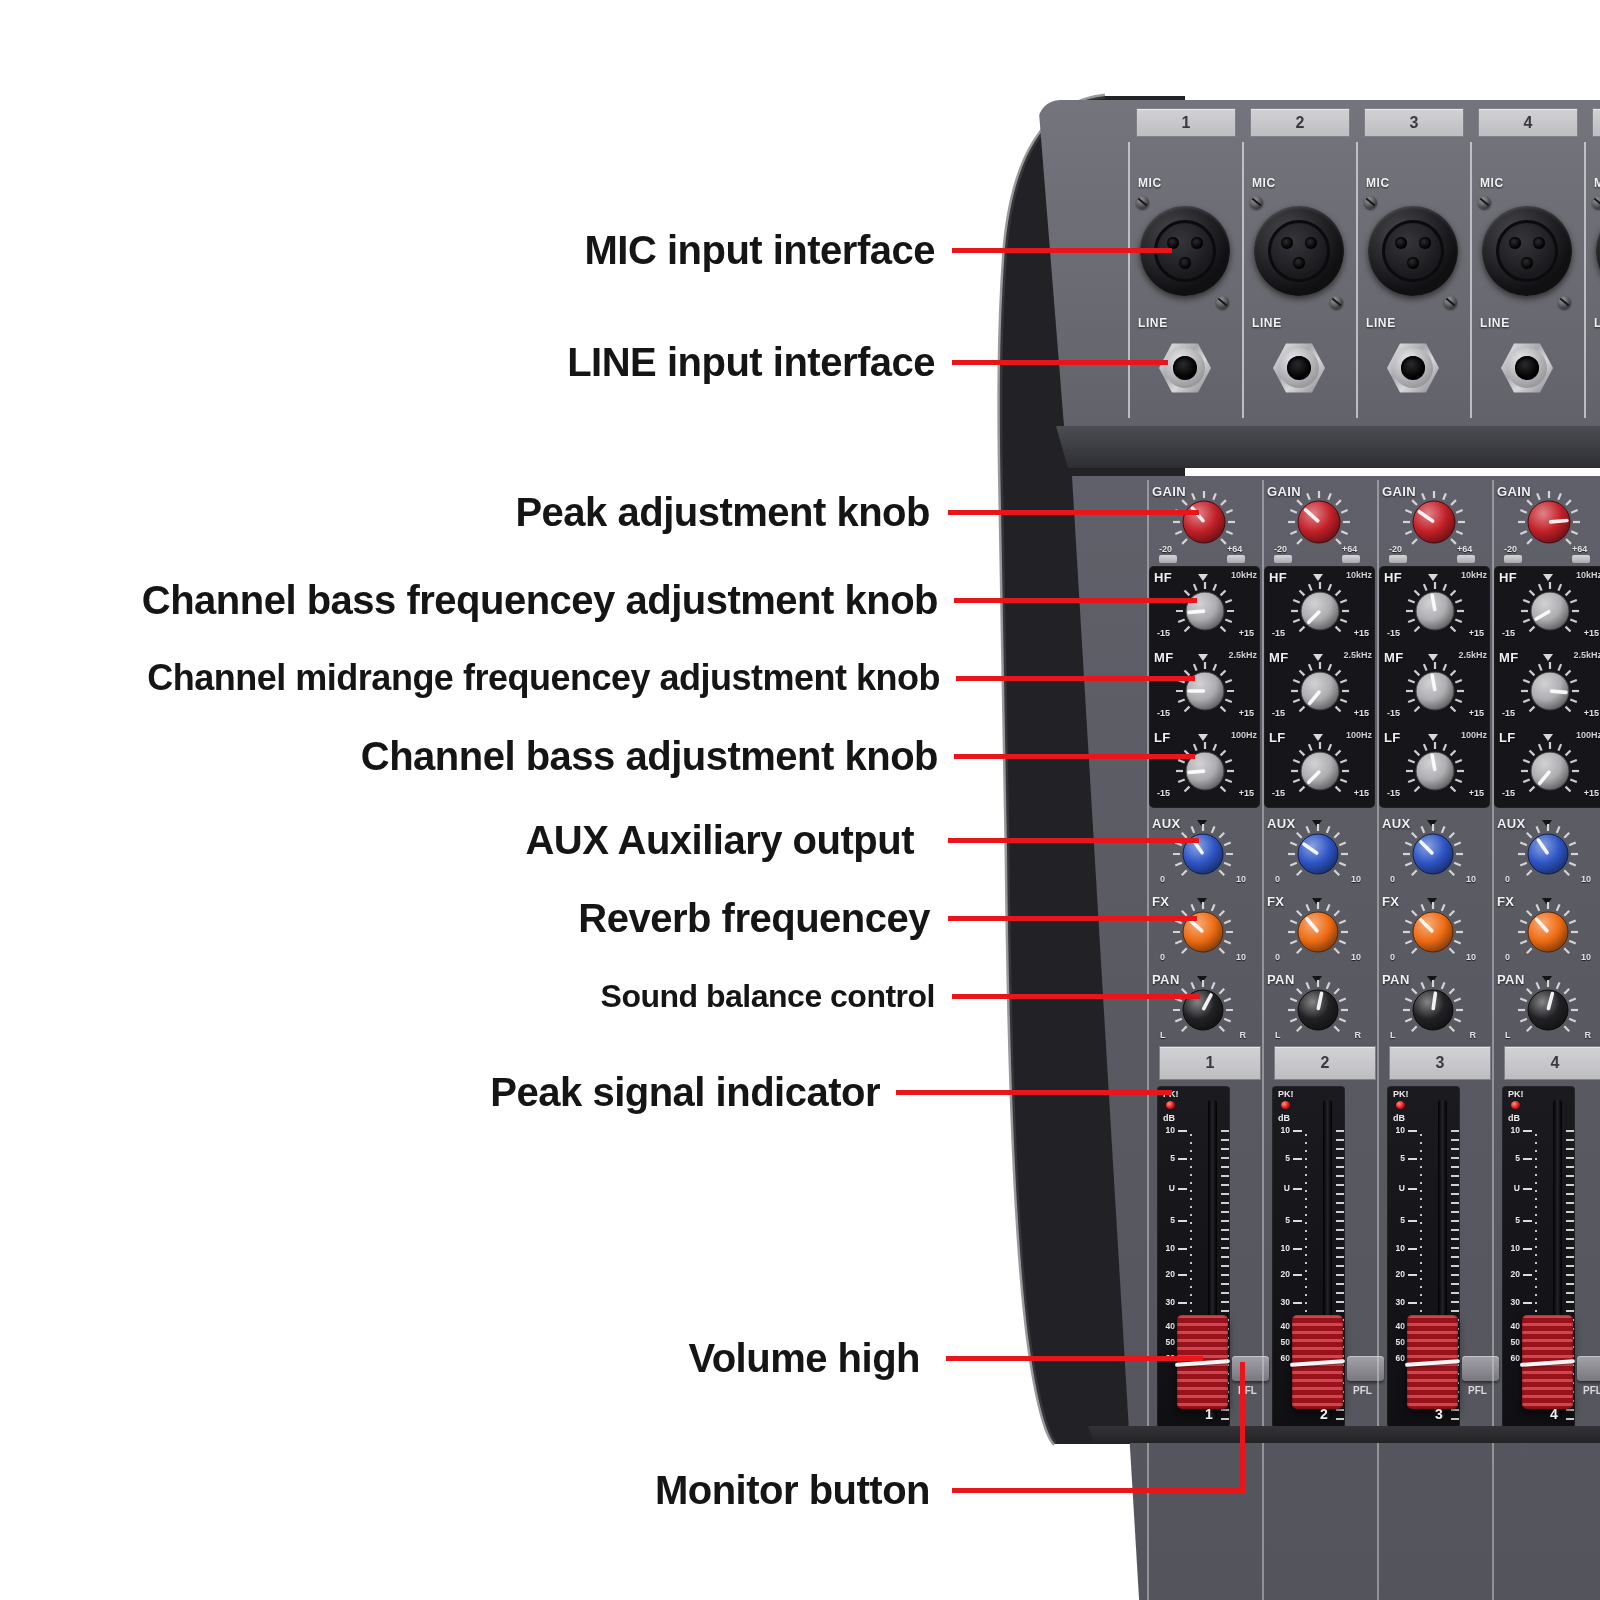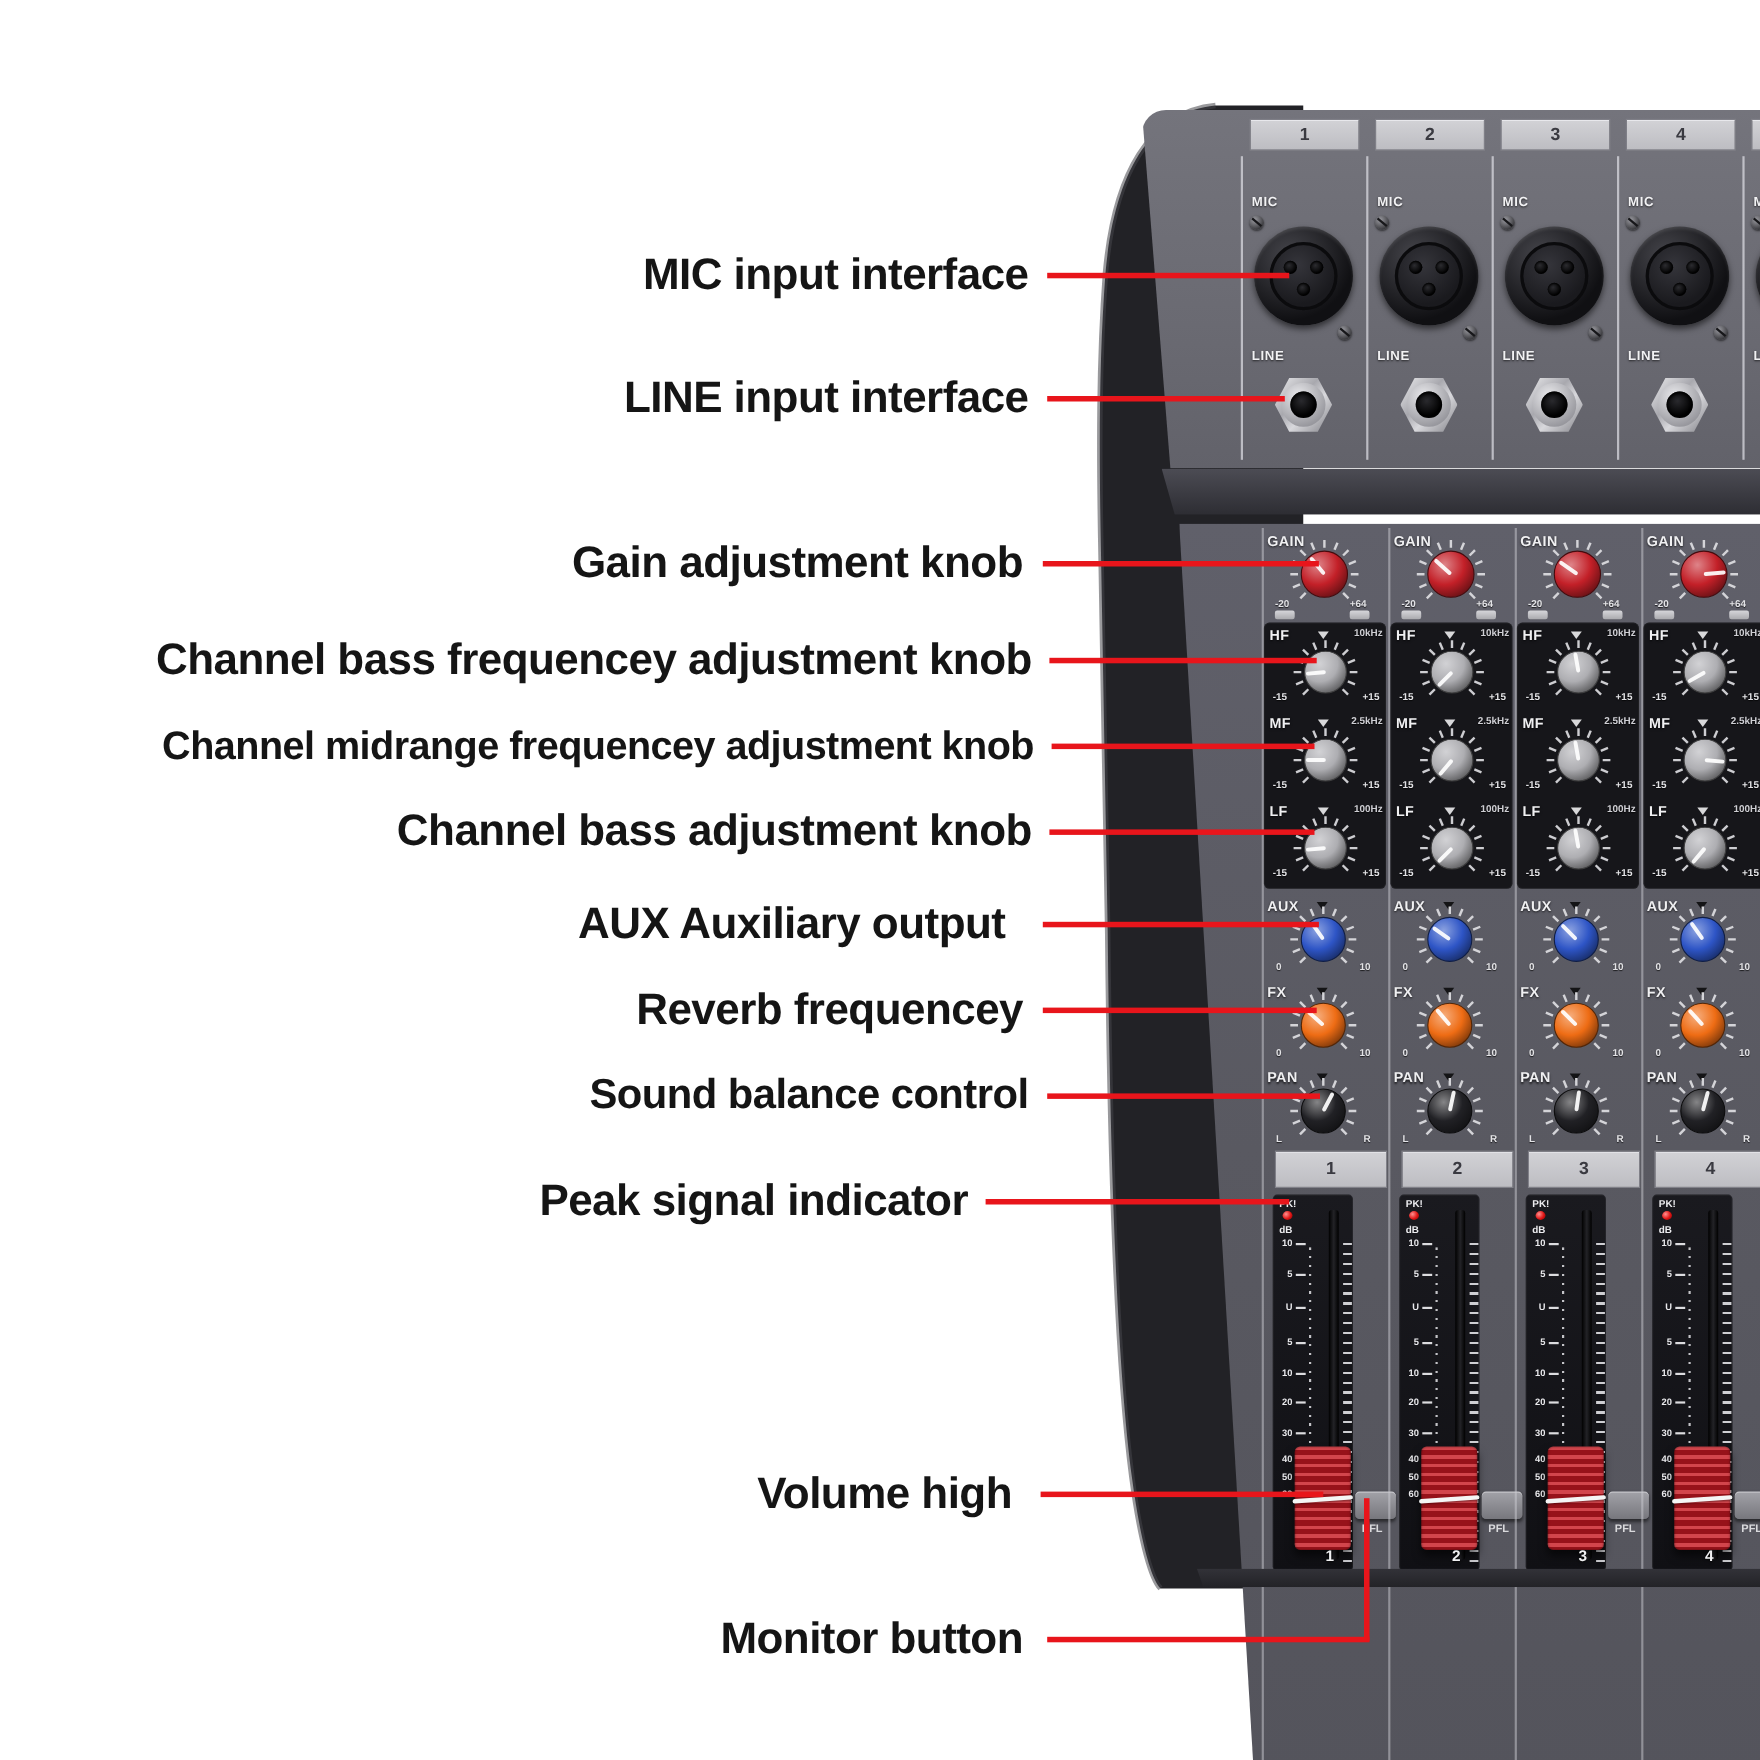--- a/index.html
+++ b/index.html
@@ -1211,33 +1211,33 @@
         <div class="fd-text" style="left: 91px; top: 909px; font-size: 10px; color: rgb(217, 217, 220);">PFL</div>
         <div class="ch-num-bottom" style="left: 58px; top: 930px;">4</div>
       </div>
     </div>
   <div id="bottom-band"></div>
   <div id="annotations">
       <div class="anno-label" style="top: 250px; right: 665px; font-size: 40px;">MIC input interface</div>
       <div class="anno-line" style="left: 952px; top: 247.5px; width: 220px; background: rgb(232, 21, 27);"></div>
       <div class="anno-label" style="top: 362px; right: 665px; font-size: 40px;">LINE input interface</div>
       <div class="anno-line" style="left: 952px; top: 359.5px; width: 216px; background: rgb(232, 21, 27);"></div>
-      <div class="anno-label" style="top: 512px; right: 670px; font-size: 40px;">Gain adjustment knob</div>
+      <div class="anno-label" style="top: 512px; right: 670px; font-size: 40px;">Peak adjustment knob</div>
       <div class="anno-line" style="left: 948px; top: 509.5px; width: 251px; background: rgb(232, 21, 27);"></div>
       <div class="anno-label" style="top: 600px; right: 662px; font-size: 40px;">Channel bass frequencey adjustment knob</div>
       <div class="anno-line" style="left: 954px; top: 597.5px; width: 243px; background: rgb(232, 21, 27);"></div>
       <div class="anno-label" style="top: 678px; right: 660px; font-size: 36px;">Channel midrange frequencey adjustment knob</div>
       <div class="anno-line" style="left: 956px; top: 675.5px; width: 239px; background: rgb(232, 21, 27);"></div>
       <div class="anno-label" style="top: 756px; right: 662px; font-size: 40px;">Channel bass adjustment knob</div>
       <div class="anno-line" style="left: 954px; top: 753.5px; width: 241px; background: rgb(232, 21, 27);"></div>
       <div class="anno-label" style="top: 840px; right: 686px; font-size: 40px;">AUX Auxiliary output</div>
       <div class="anno-line" style="left: 948px; top: 837.5px; width: 251px; background: rgb(232, 21, 27);"></div>
       <div class="anno-label" style="top: 918px; right: 670px; font-size: 40px;">Reverb frequencey</div>
       <div class="anno-line" style="left: 948px; top: 915.5px; width: 249px; background: rgb(232, 21, 27);"></div>
-      <div class="anno-label" style="top: 996px; right: 665px; font-size: 38px;">Sound balance control</div>
+      <div class="anno-label" style="top: 996px; right: 665px; font-size: 32px;">Sound balance control</div>
       <div class="anno-line" style="left: 952px; top: 993.5px; width: 248px; background: rgb(232, 21, 27);"></div>
       <div class="anno-label" style="top: 1092px; right: 720px; font-size: 40px;">Peak signal indicator</div>
       <div class="anno-line" style="left: 896px; top: 1089.5px; width: 276px; background: rgb(232, 21, 27);"></div>
       <div class="anno-label" style="top: 1358px; right: 680px; font-size: 40px;">Volume high</div>
       <div class="anno-line" style="left: 946px; top: 1355.5px; width: 257px; background: rgb(232, 21, 27);"></div>
       <div class="anno-label" style="top: 1490px; right: 670px; font-size: 40px;">Monitor button</div>
       <div class="anno-line" style="left: 952px; top: 1487.5px; width: 293px; background: rgb(232, 21, 27);"></div>
       <div class="anno-vline" style="left: 1240px; top: 1362px; height: 130px; background: rgb(232, 21, 27);"></div>
     </div>
 </div>

